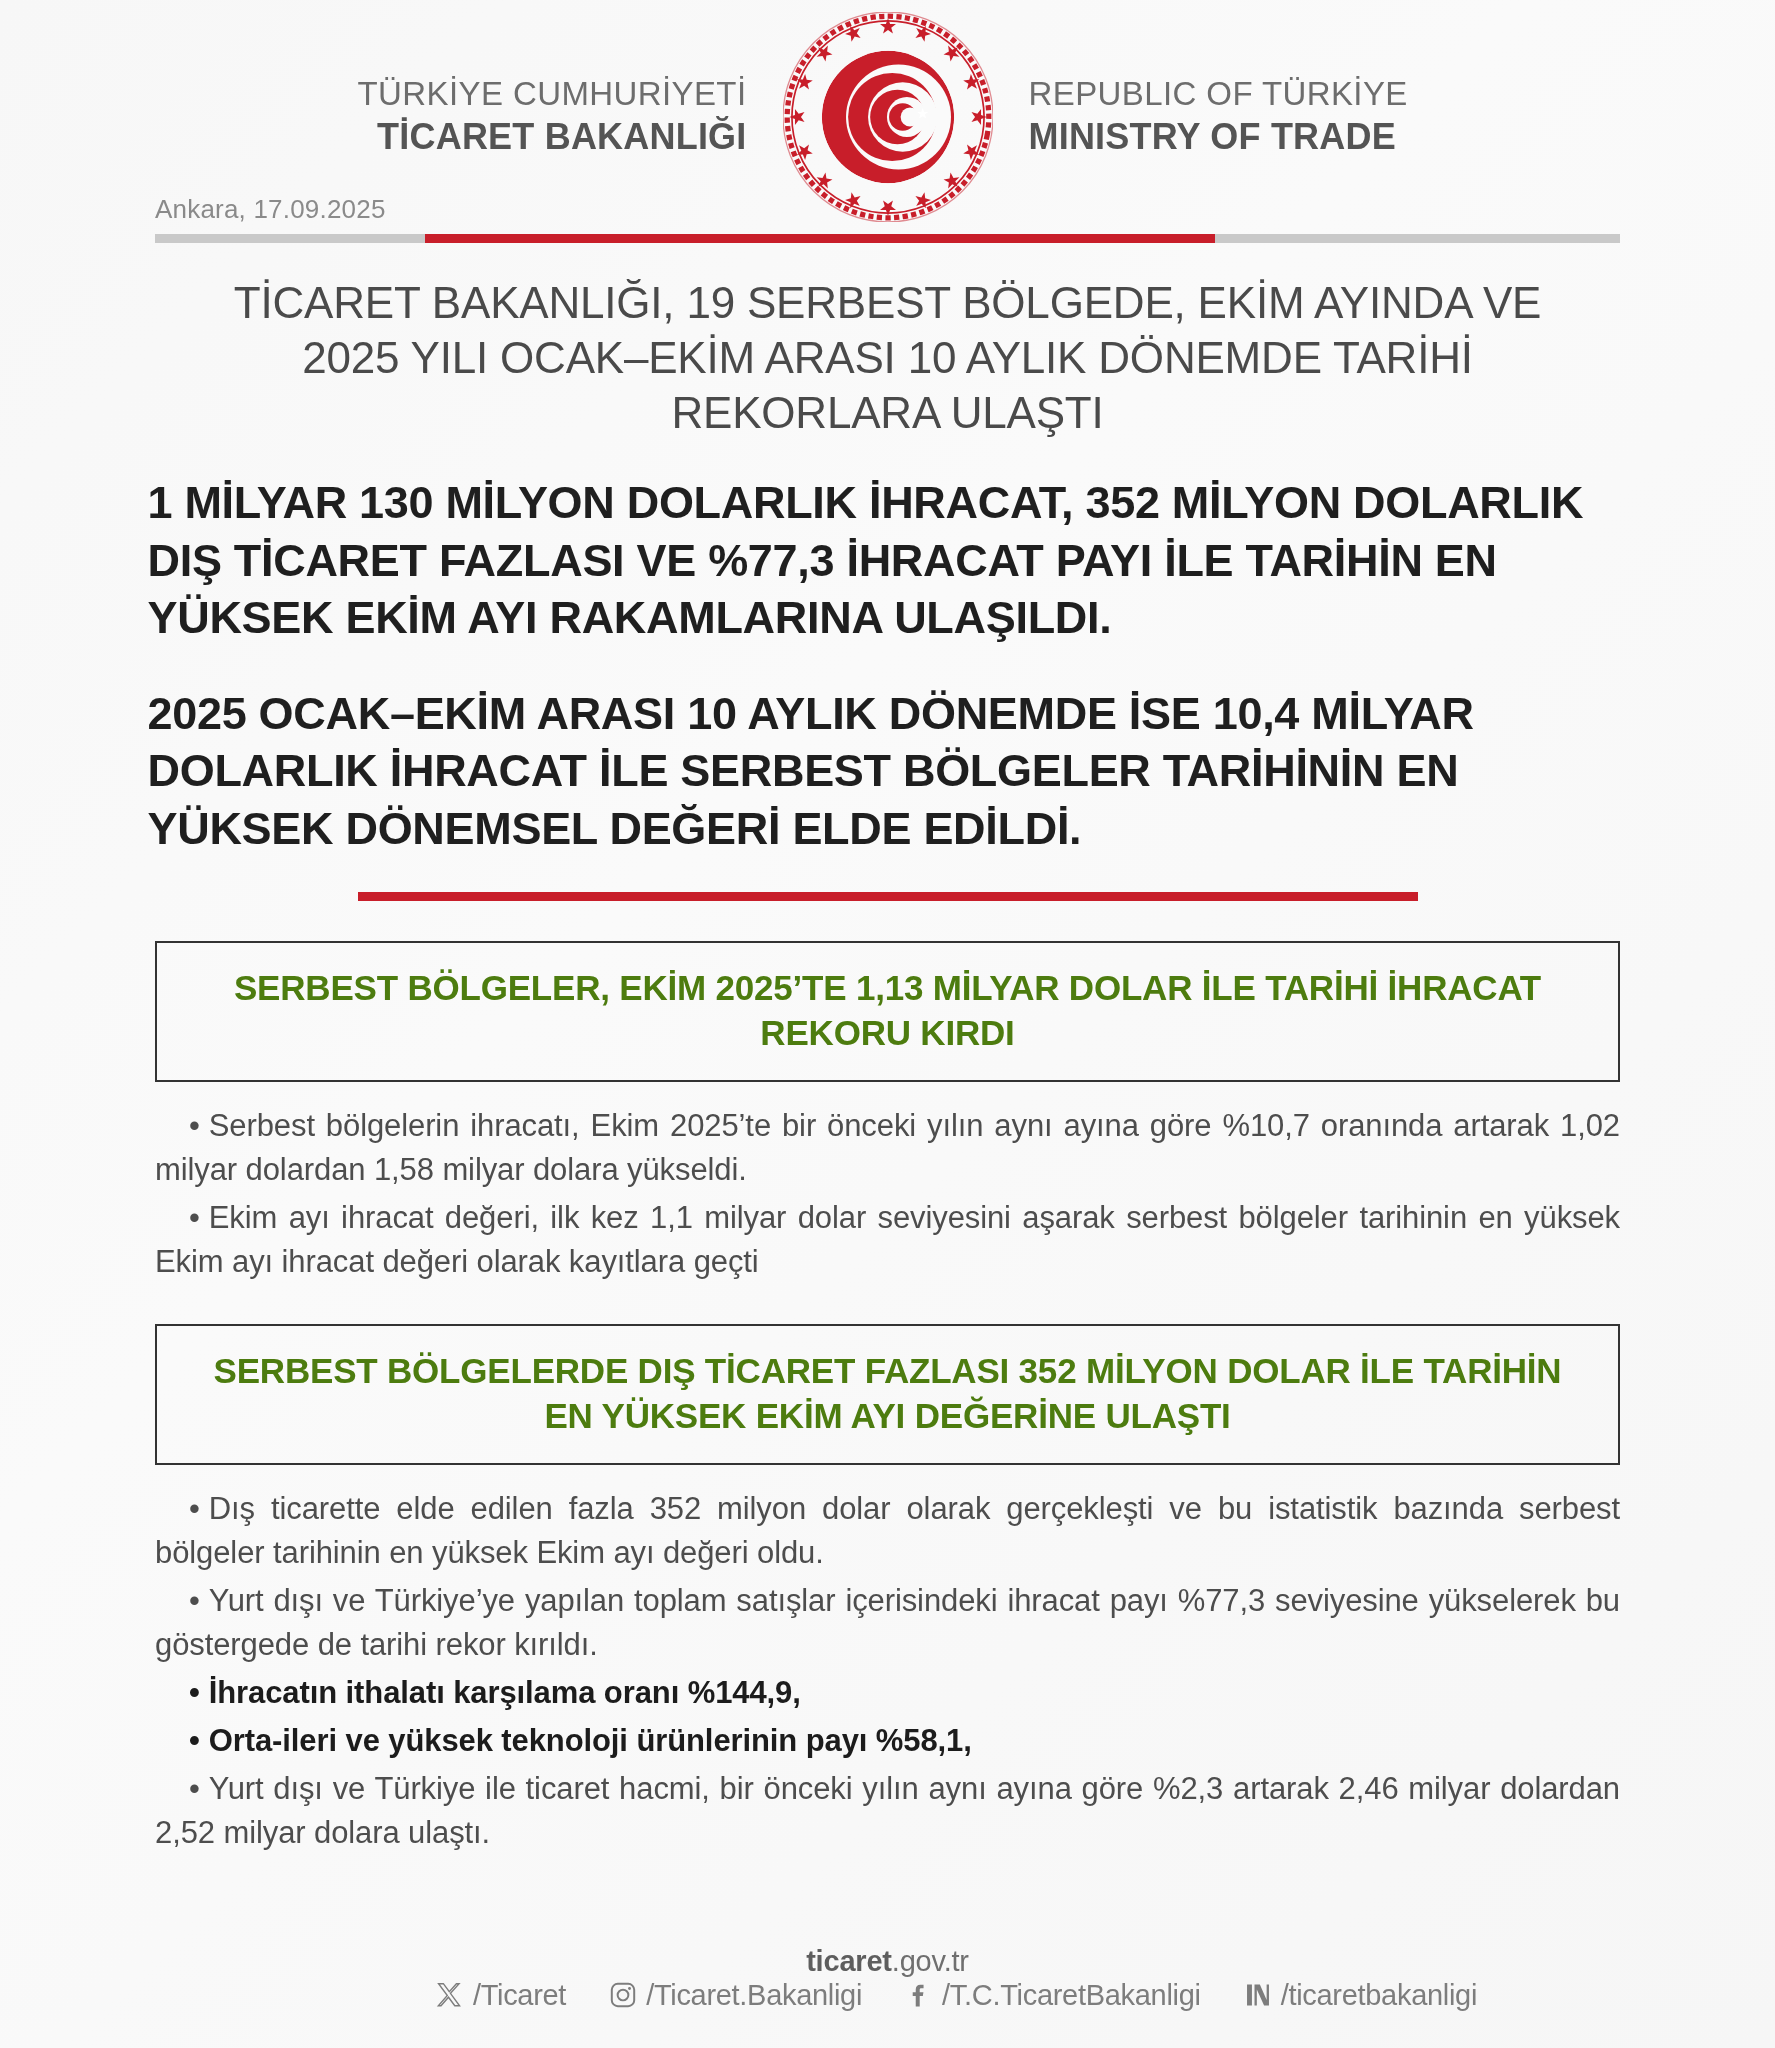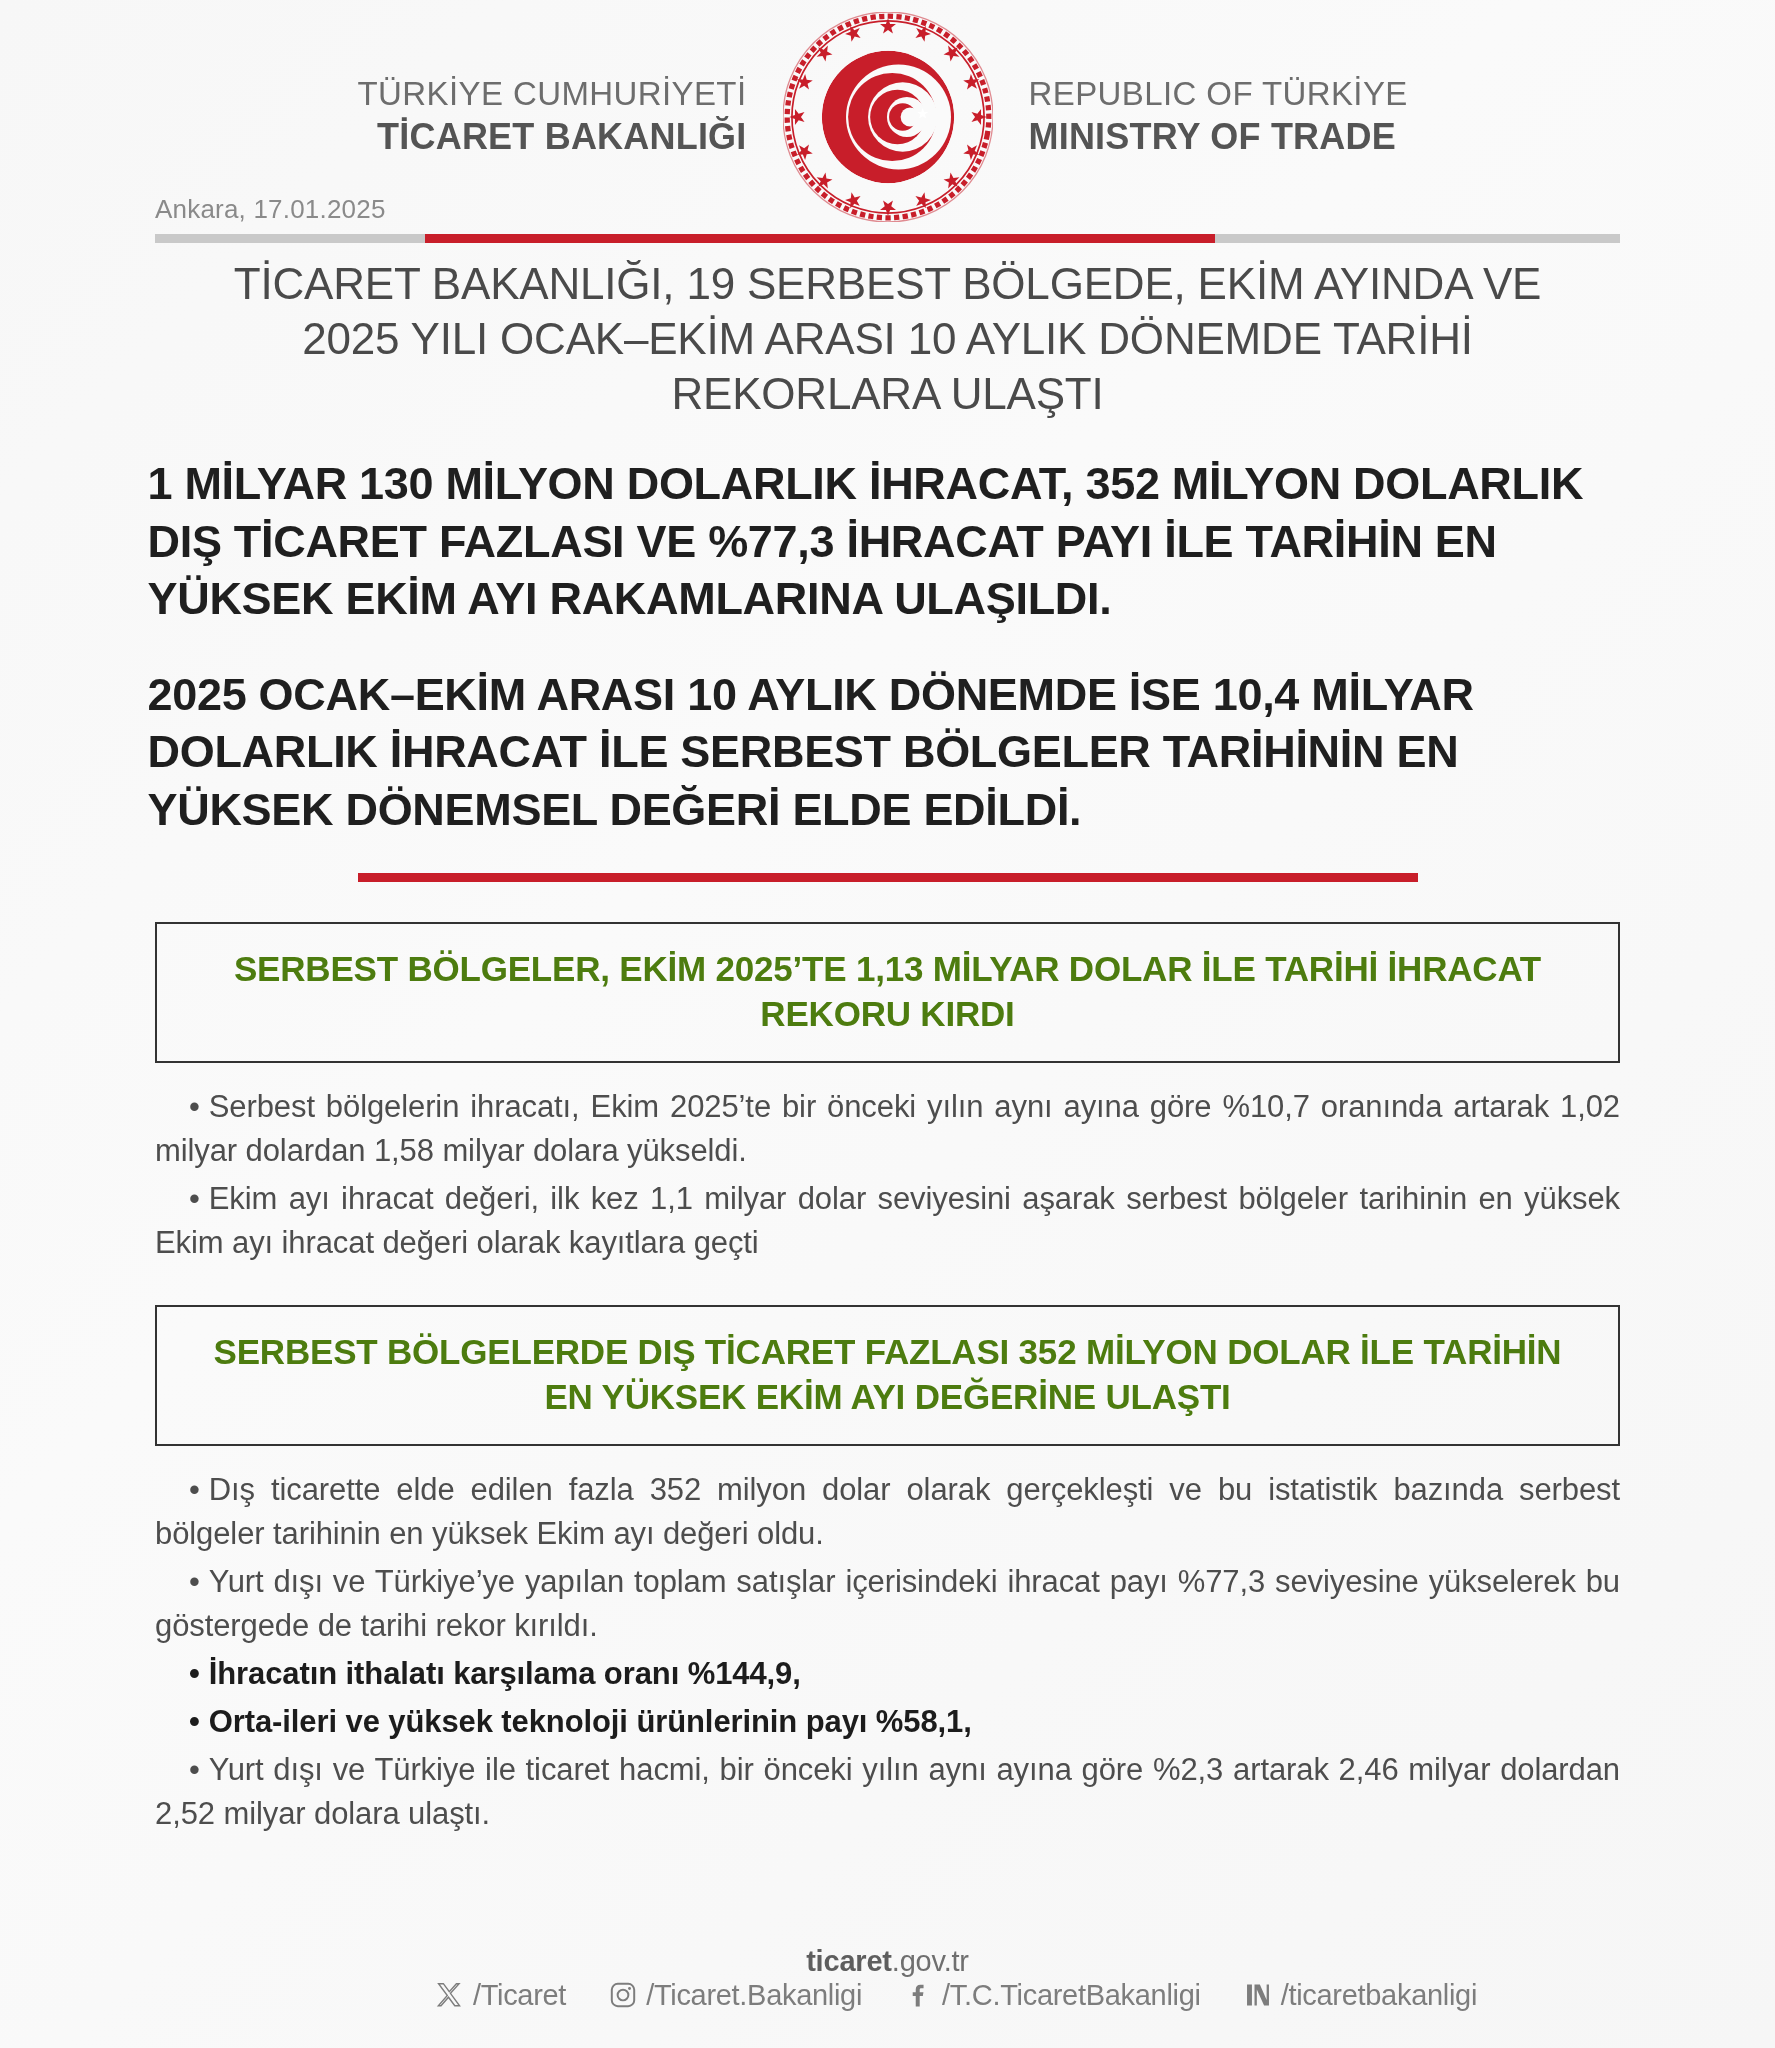--- a/index.html
+++ b/index.html
@@ -77,21 +77,21 @@
     width: 1465px;
     height: 9px;
     display: flex;
   }
   .rule .seg-gray-l { width: 270px; background: #c9c9c9; }
   .rule .seg-red    { width: 790px; background: #c81e2a; }
   .rule .seg-gray-r { flex: 1;      background: #c9c9c9; }
 
   
   .doc-title {
-    margin: 13px auto 0 auto;
+    margin: 32px auto 0 auto;
     width: 1400px;
     text-align: center;
     font-size: 44px;
     line-height: 1.25;
     font-weight: 400;
     color: #4a4a4a;
     letter-spacing: -0.2px;
   }
   .lead {
     margin: 34px auto 0 auto;
@@ -282,21 +282,21 @@
     </svg>
   </div>
 
   <div class="brand-en">
     <div class="brand-line1">REPUBLIC OF TÜRKİYE</div>
     <div class="brand-line2">MINISTRY OF TRADE</div>
   </div>
 </div>
 
 <div class="datewrap">
-  <div class="date-text">Ankara, 17.01.2025</div>
+  <div class="date-text">Ankara, 17.09.2025</div>
   <div class="rule">
     <div class="seg-gray-l"></div>
     <div class="seg-red"></div>
     <div class="seg-gray-r"></div>
   </div>
 </div>
 
 <div class="doc-title">TİCARET BAKANLIĞI, 19 SERBEST BÖLGEDE, EKİM AYINDA VE 2025 YILI OCAK–EKİM ARASI 10 AYLIK DÖNEMDE TARİHİ REKORLARA ULAŞTI</div>
 <div class="lead">1 MİLYAR 130 MİLYON DOLARLIK İHRACAT, 352 MİLYON DOLARLIK DIŞ TİCARET FAZLASI VE %77,3 İHRACAT PAYI İLE TARİHİN EN YÜKSEK EKİM AYI RAKAMLARINA ULAŞILDI.</div>
 <div class="lead second">2025 OCAK–EKİM ARASI 10 AYLIK DÖNEMDE İSE 10,4 MİLYAR DOLARLIK İHRACAT İLE SERBEST BÖLGELER TARİHİNİN EN YÜKSEK DÖNEMSEL DEĞERİ ELDE EDİLDİ.</div>

